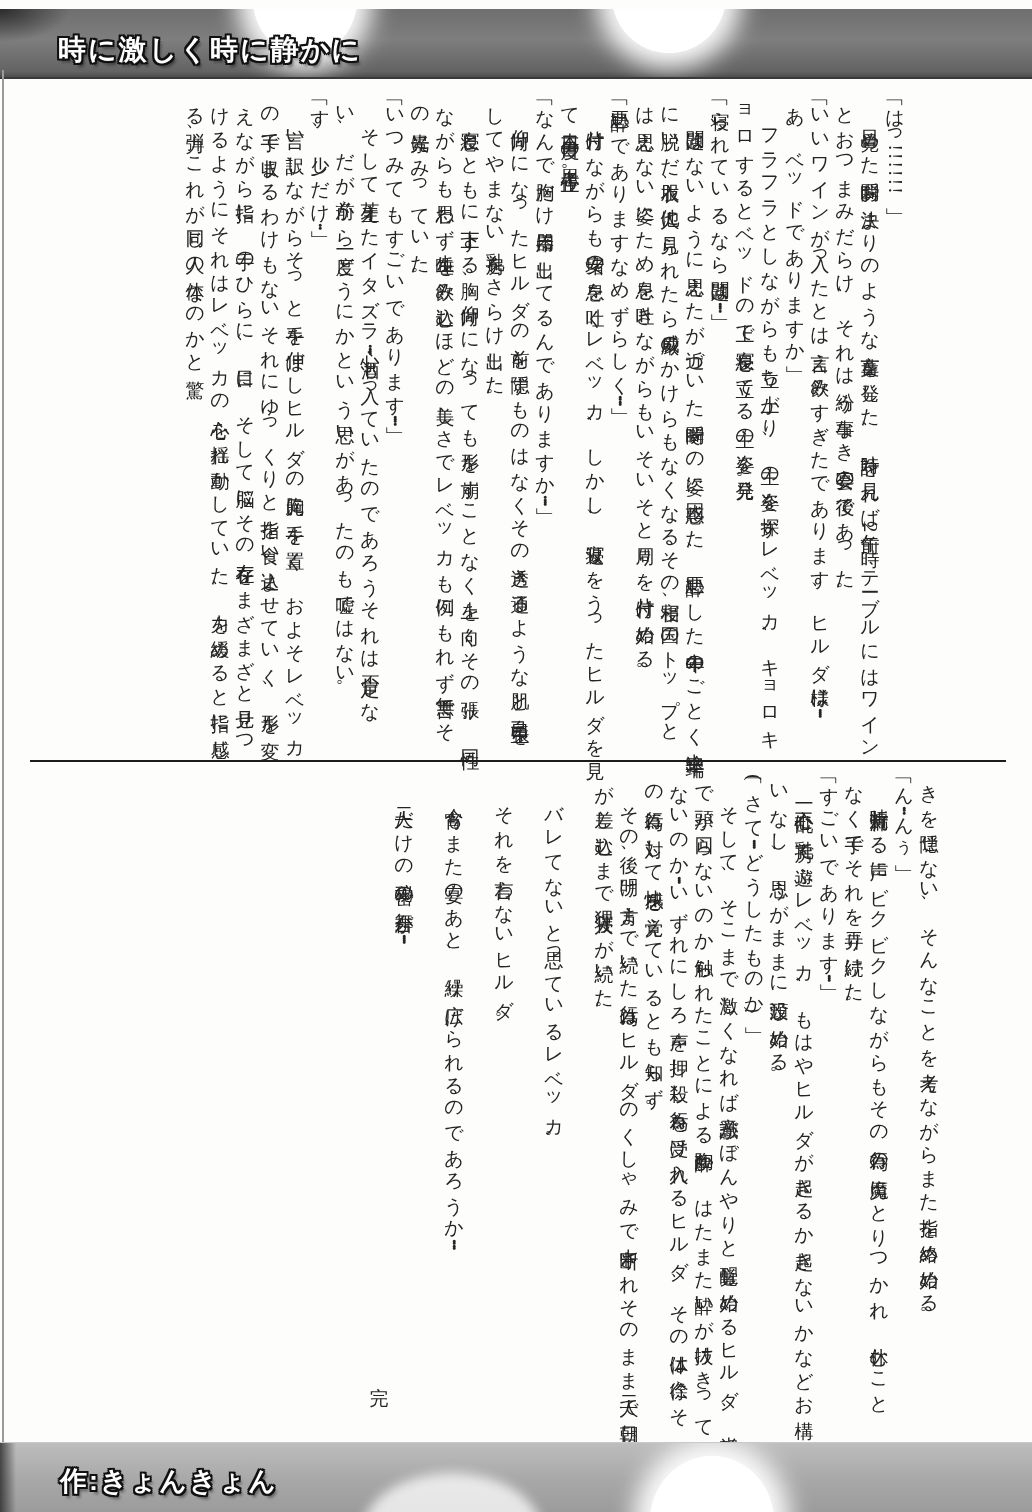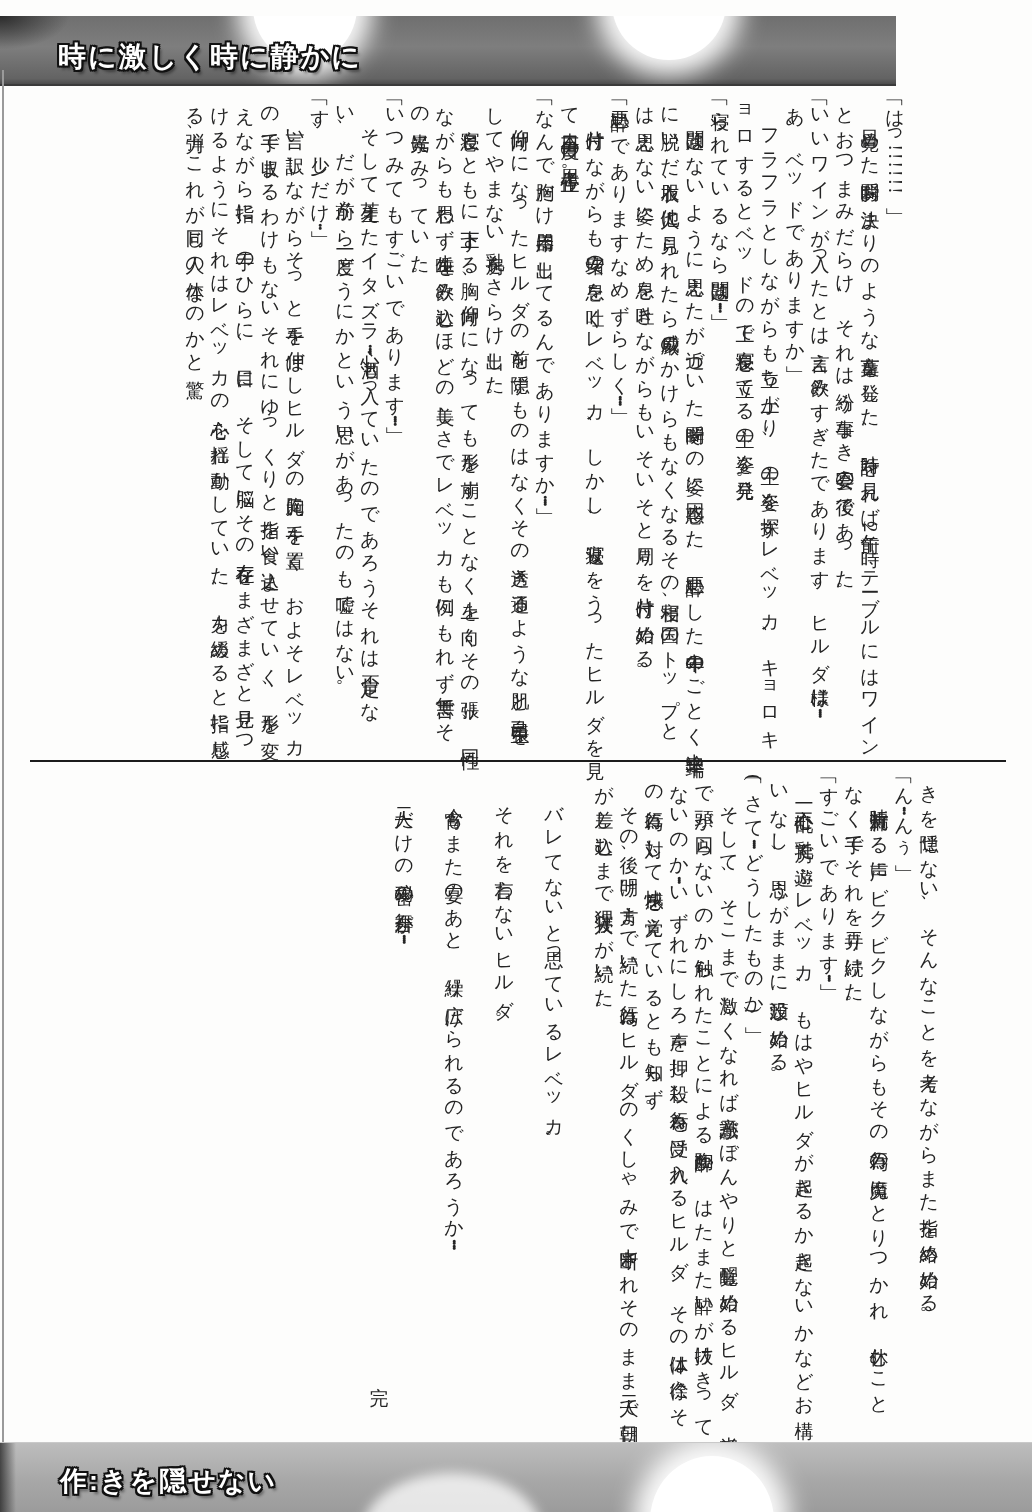--- a/index.html
+++ b/index.html
@@ -4,21 +4,21 @@
 <style>
   html,body{margin:0;padding:0;}
   body{
     width:1032px;height:1512px;position:relative;overflow:hidden;
     background:#fdfdfc;font-family:"Liberation Serif","DejaVu Serif",serif;
   }
   #page{position:absolute;inset:0;}
 
   
   #header-bar{
-    position:absolute;top:16px;left:0;width:896px;height:68px;overflow:hidden;
+    position:absolute;top:9px;left:0;width:1032px;height:68px;overflow:hidden;
     background:linear-gradient(180deg,#6f6f6f 0%,#7e7e7e 45%,#636363 92%,#4c4c4c 100%);
     border-bottom:2px solid #3a3a3a;
   }
   #footer-bar{
     position:absolute;top:1442px;left:0;width:1032px;height:70px;overflow:hidden;
     background:linear-gradient(180deg,#bdbdbd 0%,#a7a7a7 55%,#9b9b9b 100%);
     border-top:1px solid #c9c9c9;
   }
   .corner-shade{
     position:absolute;left:0;top:0;width:70px;height:34px;
@@ -110,16 +110,16 @@
       <p class="indent gap ">それを言わないヒルダ。</p>
       <p class="indent gap ">今宵もまた宴のあと、繰り広げられるのであろうか・・・・</p>
       <p class="indent gap ">二人だけの秘密の舞台が・・・・</p>
       <p class="endmark">完</p>
     </div>
 
   <div id="footer-bar">
     <div class="footer-shade"></div>
     <div class="hole hole-b1"></div>
     <div class="hole hole-glow hole-b2"></div>
-    <div id="footer-credit" class="bar-label">作:きを隠せない</div>
+    <div id="footer-credit" class="bar-label">作:きょんきょん</div>
   </div>
 
 </div>
 
 </body></html>

